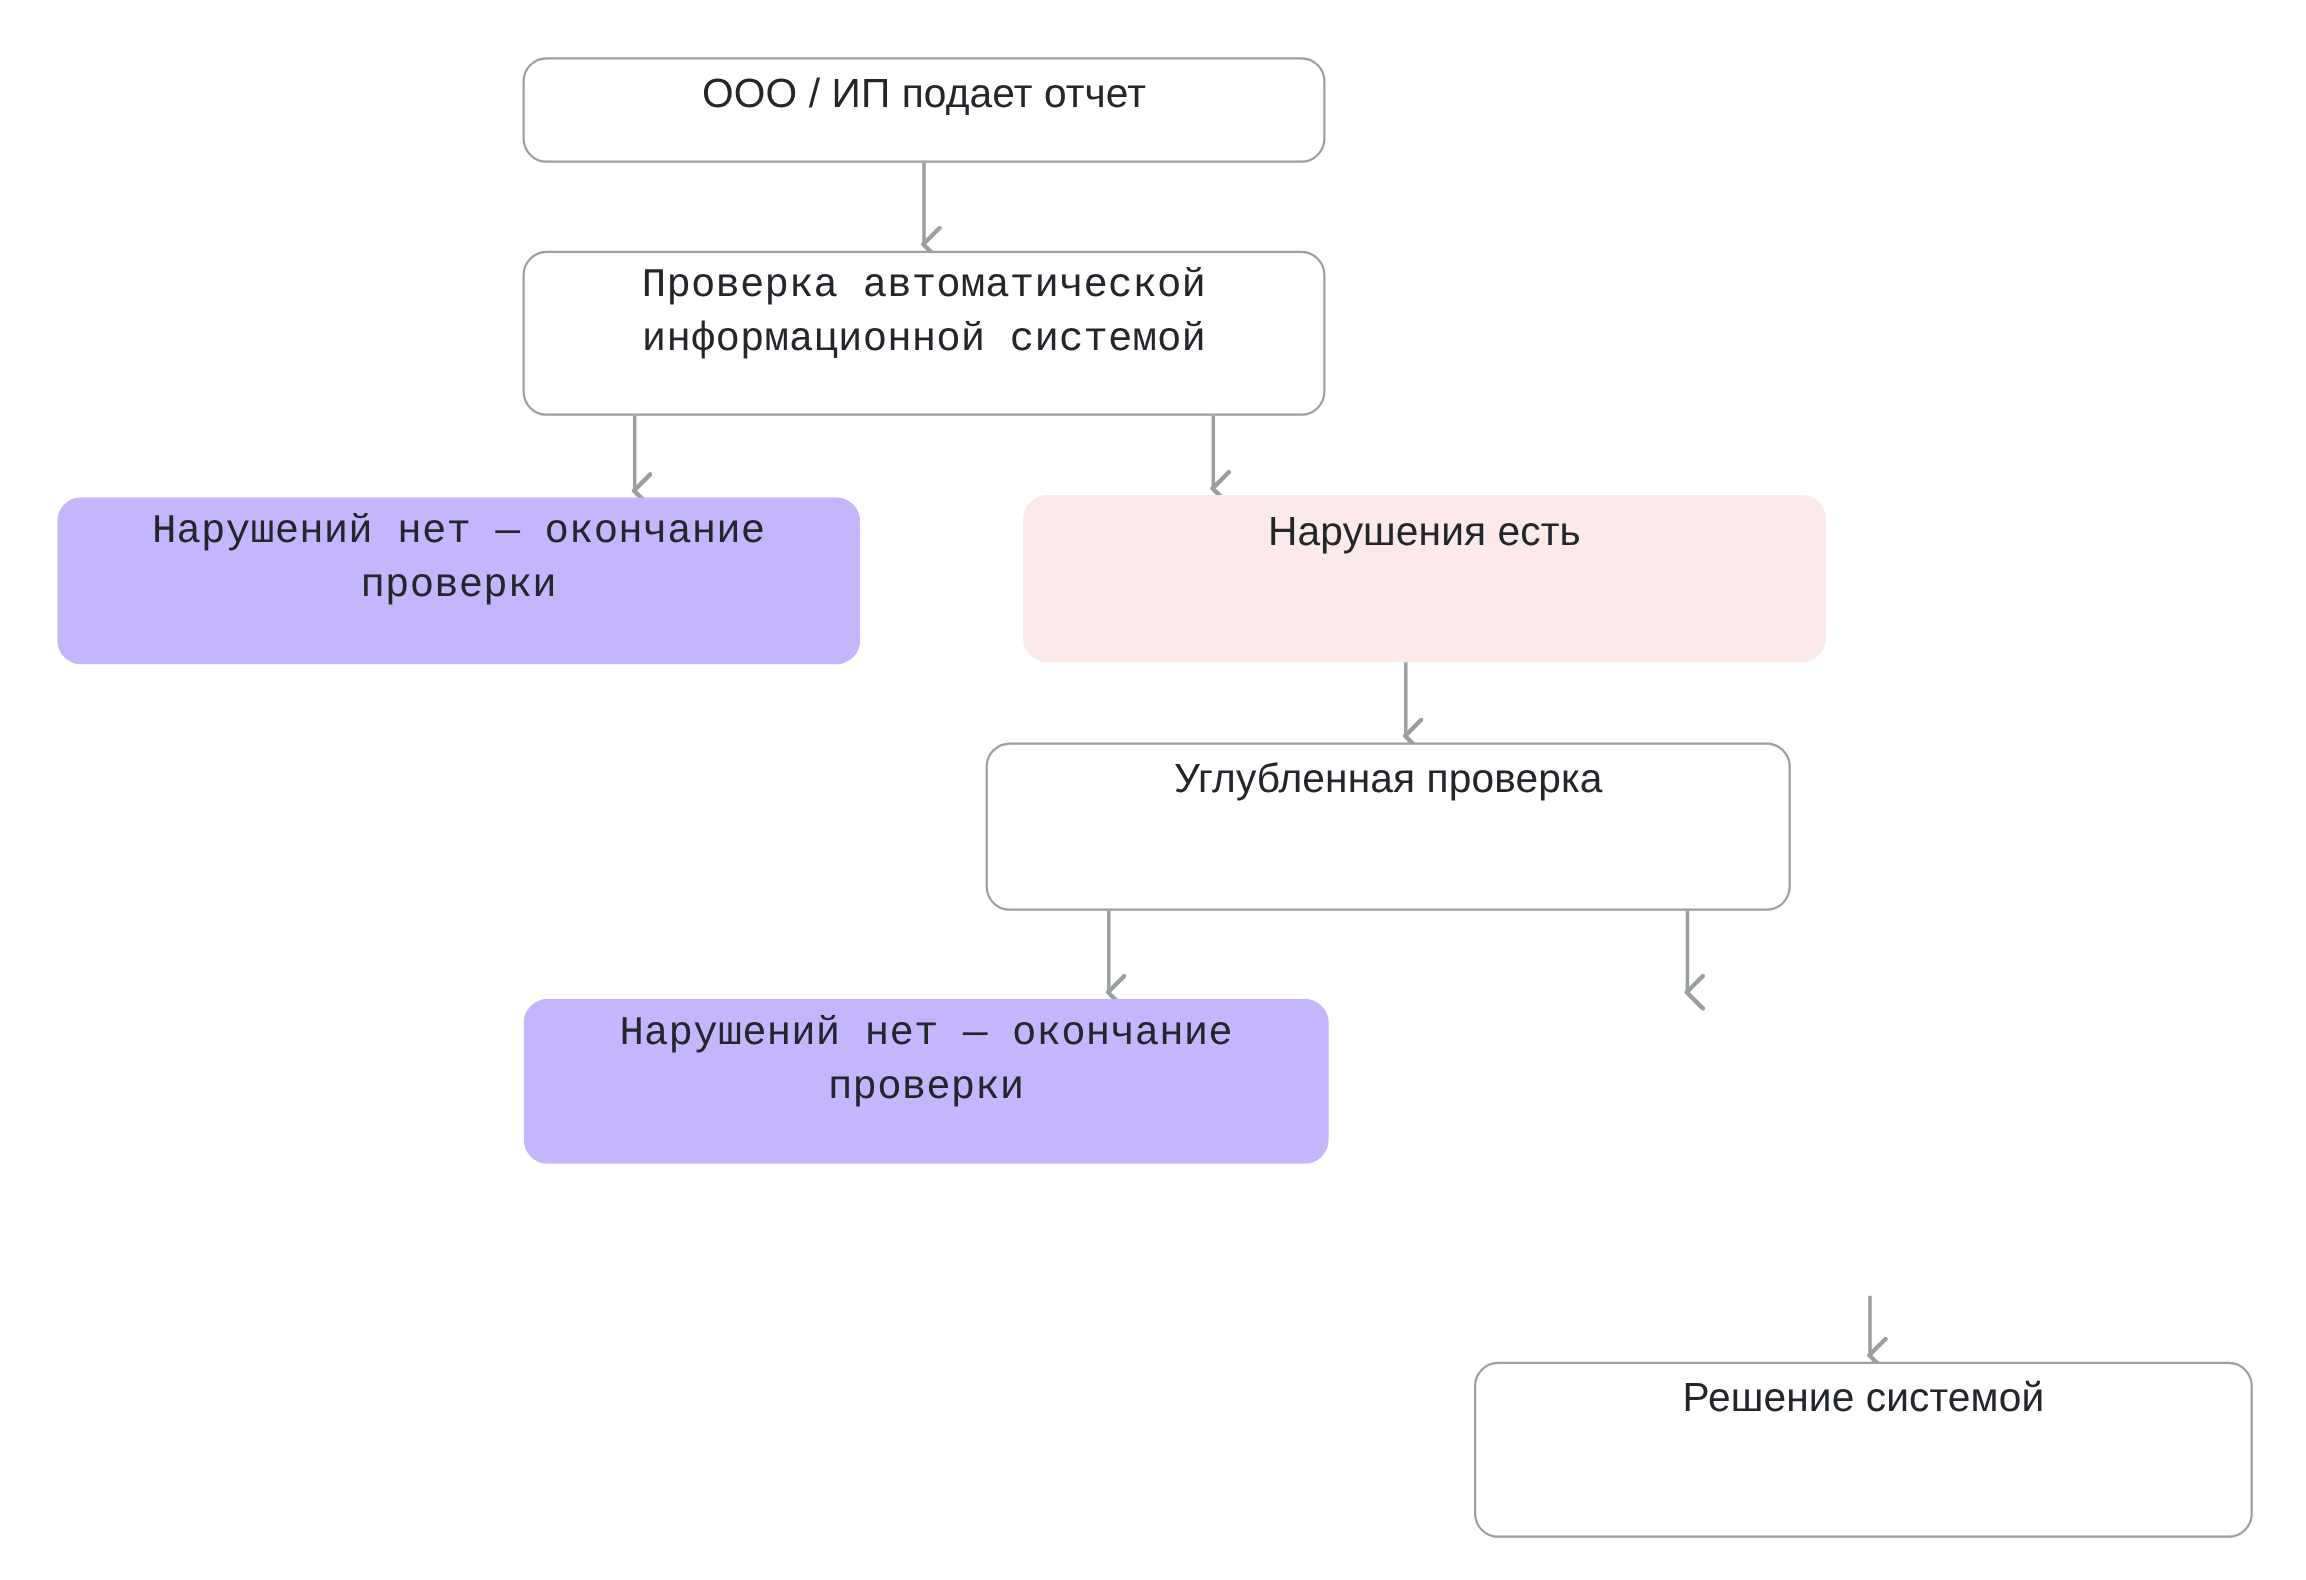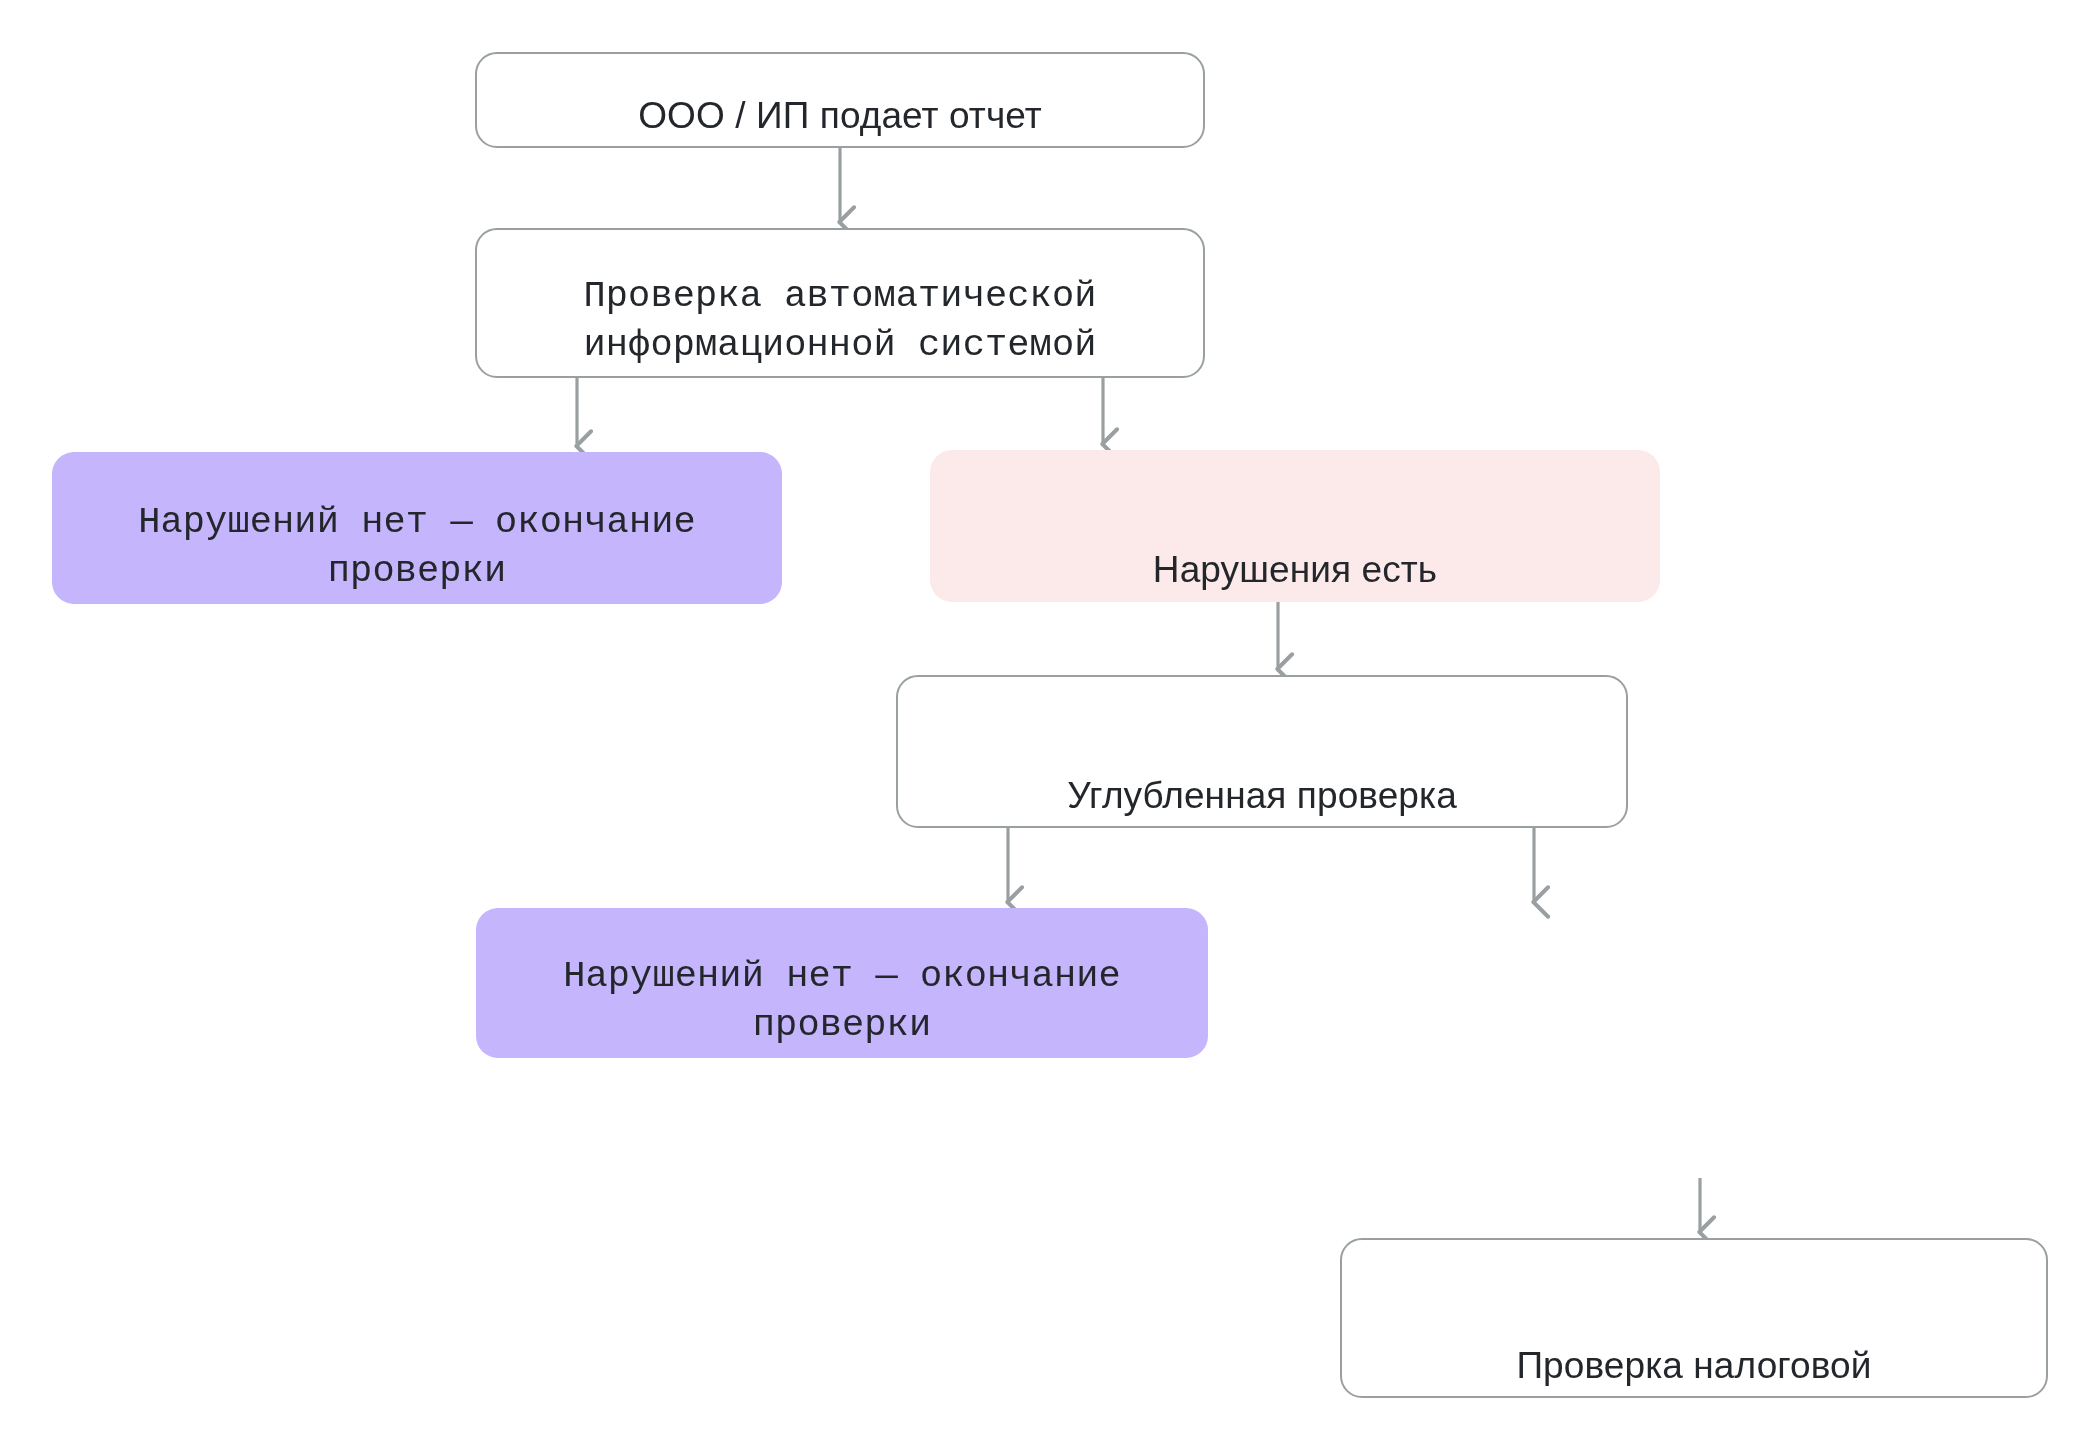--- a/index.html
+++ b/index.html
@@ -22,21 +22,21 @@
     left: 0;
     top: 0;
     width: 2096px;
     height: 1436px;
     pointer-events: none;
   }
   .node {
     position: absolute;
     box-sizing: border-box;
     display: flex;
-    align-items: flex-end;
+    align-items: flex-start;
     justify-content: center;
     text-align: center;
     color: #23272b;
     font-size: 37px;
     line-height: 1.33;
     letter-spacing: 0.1px;
     border-radius: 22px;
     padding: 6px 20px;
     z-index: 2;
   }
@@ -121,16 +121,16 @@
     <span class="txt">Углубленная проверка</span>
   </div>
 
   <div class="node green" style="left: 476px; top: 908px; width: 732px; height: 150px;">
     <span class="txt">Нарушений нет — окончание
 проверки</span>
   </div>
 
 
   <div class="node plain" style="left: 1340px; top: 1238px; width: 708px; height: 160px;">
-    <span class="txt">Проверка налоговой</span>
+    <span class="txt">Решение системой</span>
   </div>
 
 </div>
 
 </body></html>

